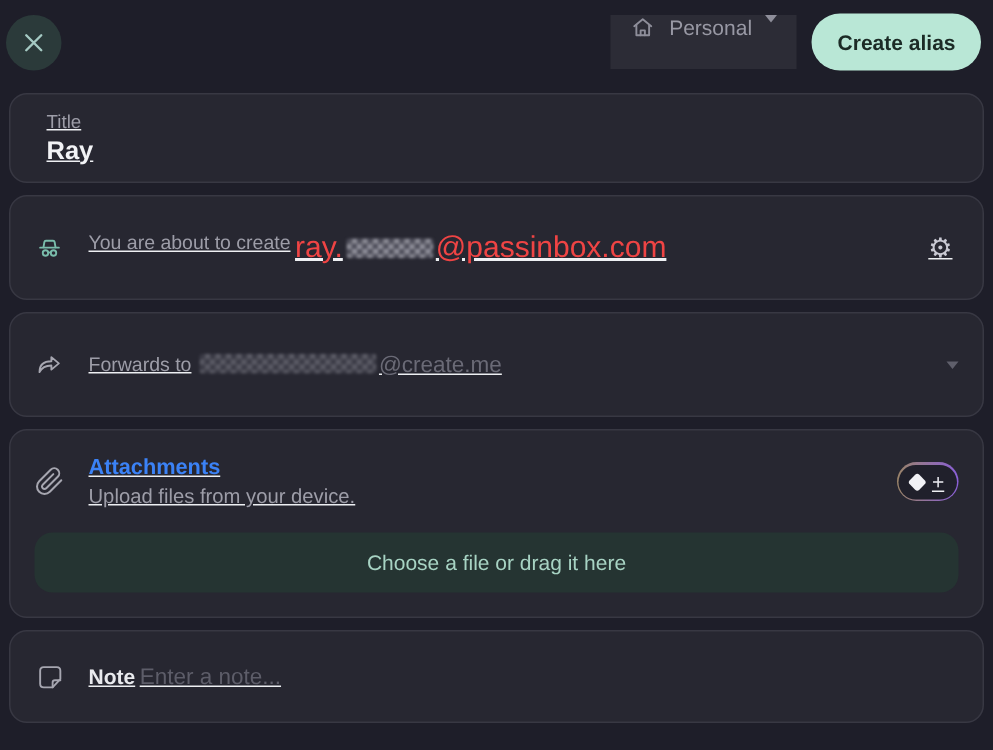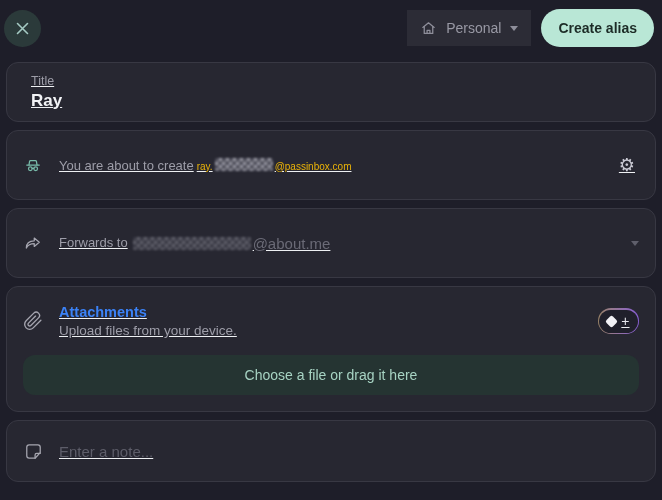--- a/index.html
+++ b/index.html
@@ -22,21 +22,21 @@
     width: 37px; height: 37px;
     border-radius: 50%;
     border: none;
     background: #2b3a3a;
     display: flex; align-items: center; justify-content: center;
     cursor: pointer;
   }
   .topbar-right { display: flex; align-items: center; gap: 10px; }
   .vault-pill {
     height: 36px;
-    display: flex; align-items: center; gap: 9px;
+    display: flex; gap: 9px;
     background: #2c2c36;
     border: none; border-radius: 0;
     padding: 0 13px;
     color: #9898a4;
     font-size: 14px;
     font-family: inherit;
     cursor: pointer;
   }
   .caret-down {
     width: 0; height: 0;
@@ -74,21 +74,21 @@
     padding: 0 16px;
   }
   .note-card { height: 62px; }
 
   .icon-col { width: 20px; display: flex; align-items: center; justify-content: center; flex: 0 0 auto; }
   .field-col { display: flex; flex-direction: row; gap: 3px; min-width: 0; }
 
   .field-label { font-size: 13px; color: #9d9da8; }
   .field-label-sm { font-size: 12.5px; color: #9d9da8; }
   .title-value { font-size: 17px; font-weight: 700; color: #f2f3f6; }
-  .value-white { font-size: 10px; color: #eab308; }
+  .value-white { font-size: 20px; color: #ef4444; }
   .value-muted { font-size: 15px; color: #6a6a76; }
   .card-title { font-size: 14.5px; font-weight: 600; color: #3b82f6; }
   .card-subtitle { font-size: 13.5px; color: #9d9da8; margin-top: 3px; }
   .note-placeholder { font-size: 15px; color: #5d5d69; }
   .note-title { font-size: 14px; font-weight: 600; color: #e9eaee; }
 
   .gear-btn {
     margin-left: auto;
     background: transparent; border: none;
     color: #c9c9d3;
@@ -203,21 +203,21 @@
   </section>
 
   <section class="card row-card">
     <div class="icon-col">
       <svg width="21" height="21" viewBox="0 0 24 24" fill="none" stroke="#a6a6b0" stroke-width="1.5" stroke-linecap="round" stroke-linejoin="round">
         <path d="M13.5 5.5 L19.5 10.5 L13.5 15.5 V12.2 C8.5 12.2 5.8 13.8 4 17.5 C4 11 8.5 8.8 13.5 8.8 Z"></path>
       </svg>
     </div>
     <div class="field-col">
       <div class="field-label">Forwards to</div>
-      <div class="value-muted"><span class="redacted redacted-forward"></span><span>@about.me</span></div>
+      <div class="value-muted"><span class="redacted redacted-forward"></span><span>@create.me</span></div>
     </div>
     <span class="caret-down select-caret"></span>
   </section>
 
   <section class="card attach-card">
     <div class="attach-header">
       <div class="icon-col">
         <svg width="20" height="20" viewBox="0 0 24 24" fill="none" stroke="#a6a6b0" stroke-width="1.6" stroke-linecap="round" stroke-linejoin="round">
           <path d="M21.44 11.05l-9.19 9.19a6 6 0 0 1-8.49-8.49l9.19-9.19a4 4 0 0 1 5.66 5.66l-9.2 9.19a2 2 0 0 1-2.83-2.83l8.49-8.48"></path>
         </svg>
@@ -237,17 +237,18 @@
   </section>
 
   <section class="card row-card note-card">
     <div class="icon-col">
       <svg width="19" height="19" viewBox="0 0 24 24" fill="none" stroke="#a6a6b0" stroke-width="1.6" stroke-linecap="round" stroke-linejoin="round">
         <path d="M6.5 3.5 H17.5 Q20.5 3.5 20.5 6.5 V13.5 L14 20.5 H6.5 Q3.5 20.5 3.5 17.5 V6.5 Q3.5 3.5 6.5 3.5 Z"></path>
         <path d="M14 20.5 V16.5 Q14 14.5 16 14.5 H20.5"></path>
       </svg>
     </div>
     <div class="field-col">
+      <div class="note-title">Note</div>
       <div class="note-placeholder">Enter a note...</div>
     </div>
   </section>
 
 </main>
 
 </body></html>

